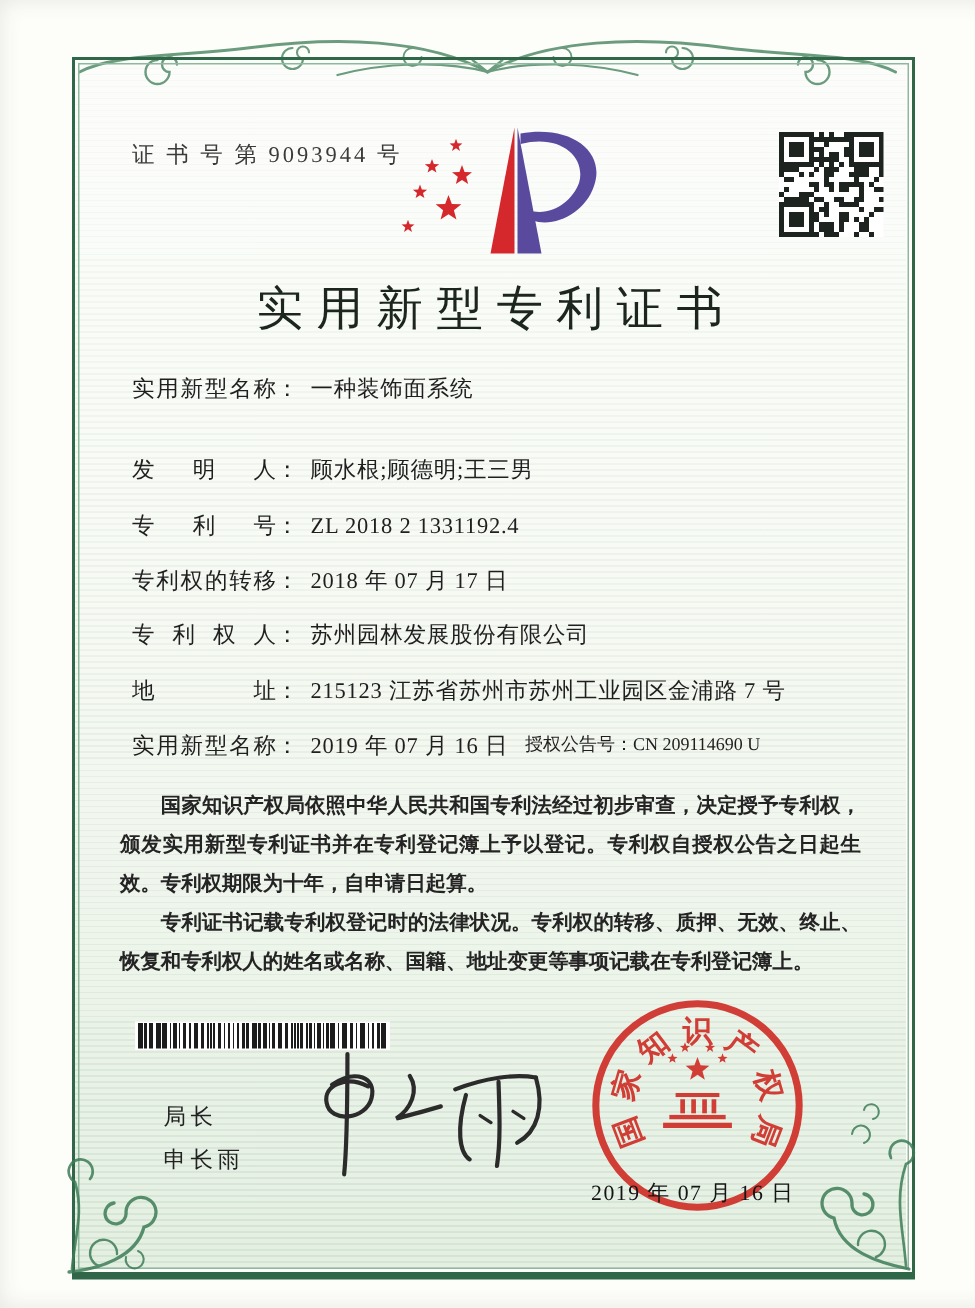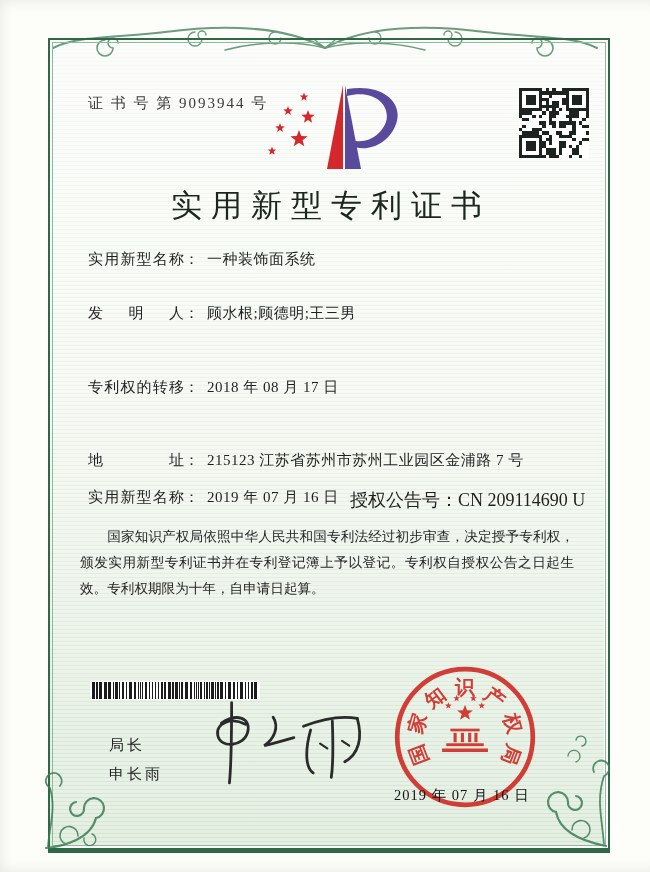--- a/index.html
+++ b/index.html
@@ -34,26 +34,26 @@
   .logo{position:absolute;left:258px;top:80px;width:144px;height:94px;}
   .qr{position:absolute;left:519px;top:88px;width:70px;height:70px;}
   .title{
     position:absolute;left:0;top:185px;width:100%;text-align:center;
     font-size:31px;font-weight:normal;color:#1c251e;letter-spacing:9px;
   }
   .row{position:absolute;left:88px;font-size:15px;color:#1f1f1f;white-space:nowrap;}
   .row .lbl{display:inline-block;width:96px;text-align:justify;text-align-last:justify;vertical-align:bottom;}
   .row .colon{margin-right:8px;}
   .row .val{letter-spacing:.5px;}
-  .row2{position:absolute;left:350px;font-size:18px;color:#1f1f1f;white-space:nowrap;}
+  .row2{position:absolute;left:350px;font-size:12px;color:#1f1f1f;white-space:nowrap;}
   .paras{
     position:absolute;left:80px;top:524px;width:494px;
     font-size:13.6px;line-height:1.92;color:#242424;text-align:justify;
   }
-  .paras p{margin:0;text-indent:2em;}
+  .paras p{margin:0;text-indent:2em;font-weight:bold;}
   .barcode{position:absolute;left:90px;top:681px;width:168px;height:17px;background:#fff;padding:1px;}
   .director{position:absolute;left:109px;top:731px;font-size:15px;color:#222;letter-spacing:3px;line-height:1.9;}
   .signature{position:absolute;left:192px;top:697px;width:180px;height:88px;transform:rotate(-2deg);}
   .seal{position:absolute;left:392px;top:664px;width:146px;height:146px;opacity:.92;}
   .seal-date{
     position:absolute;left:394px;top:786px;width:150px;font-size:14.5px;color:#141414;
     letter-spacing:1px;white-space:nowrap;
   }
   .footer{
     position:absolute;left:0;top:830px;width:100%;text-align:center;
@@ -348,35 +348,42 @@
   </svg>
 
   <div class="title">实用新型专利证书</div>
 
   <div class="row" style="top:250px">
     <span class="lbl">实用新型名称</span><span class="colon">：</span><span class="val">一种装饰面系统</span>
   </div>
   <div class="row" style="top:304px">
     <span class="lbl">发明人</span><span class="colon">：</span><span class="val">顾水根;顾德明;王三男</span>
   </div>
+  <div class="row" style="top:341px">
+    <span class="lbl">专利号</span><span class="colon">：</span><span class="val">ZL 2018 2 1331192.4</span>
+  </div>
   <div class="row" style="top:378px">
-    <span class="lbl">专利权的转移</span><span class="colon">：</span><span class="val">2018 年 08 月 17 日</span>
+    <span class="lbl">专利权的转移</span><span class="colon">：</span><span class="val">2018 年 07 月 17 日</span>
+  </div>
+  <div class="row" style="top:414px">
+    <span class="lbl">专利权人</span><span class="colon">：</span><span class="val">苏州园林发展股份有限公司</span>
   </div>
   <div class="row" style="top:451px">
     <span class="lbl">地址</span><span class="colon">：</span><span class="val">215123 江苏省苏州市苏州工业园区金浦路 7 号</span>
   </div>
   <div class="row" style="top:488px">
     <span class="lbl">实用新型名称</span><span class="colon">：</span><span class="val">2019 年 07 月 16 日</span>
   </div>
   <div class="row2" style="top:488px">
     <span class="lbl" style="width:80px">授权公告号</span><span class="colon">：</span><span class="val">CN 209114690 U</span>
   </div>
 
   <div class="paras">
     <p>国家知识产权局依照中华人民共和国专利法经过初步审查，决定授予专利权，颁发实用新型专利证书并在专利登记簿上予以登记。专利权自授权公告之日起生效。专利权期限为十年，自申请日起算。</p>
+    <p>专利证书记载专利权登记时的法律状况。专利权的转移、质押、无效、终止、恢复和专利权人的姓名或名称、国籍、地址变更等事项记载在专利登记簿上。</p>
   </div>
 
   <div class="barcode">
     <svg id="barcode-svg" viewBox="0 0 168 17" width="168" height="17" shape-rendering="crispEdges">
         <rect x="1" y="0" width="3" height="17" fill="#1c1c1c"></rect>
         <rect x="5" y="0" width="2" height="17" fill="#1c1c1c"></rect>
         <rect x="8" y="0" width="3" height="17" fill="#1c1c1c"></rect>
         <rect x="13" y="0" width="3" height="17" fill="#1c1c1c"></rect>
         <rect x="17" y="0" width="3" height="17" fill="#1c1c1c"></rect>
         <rect x="22" y="0" width="1" height="17" fill="#1c1c1c"></rect>

